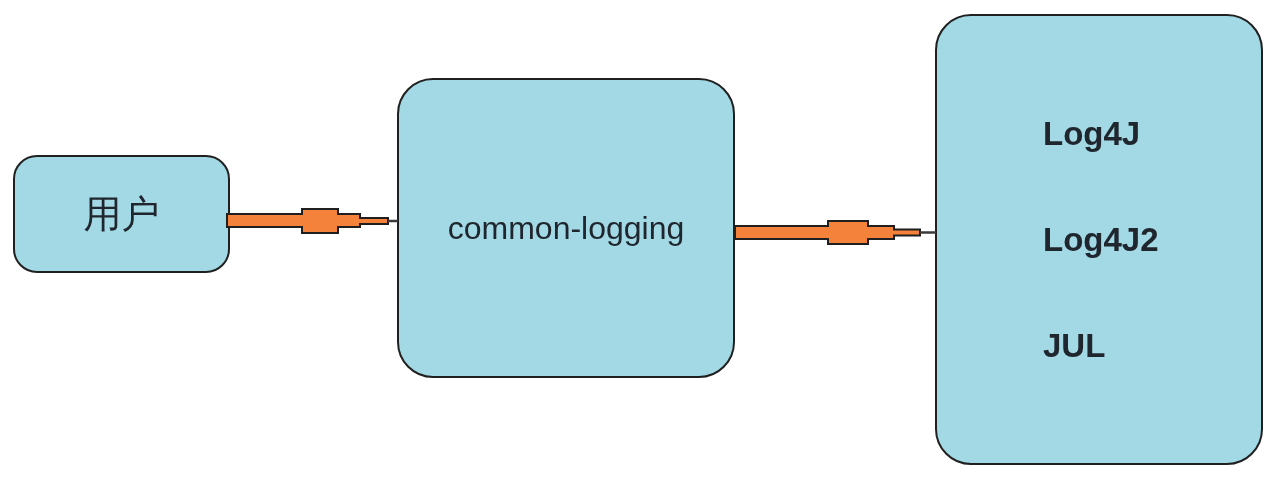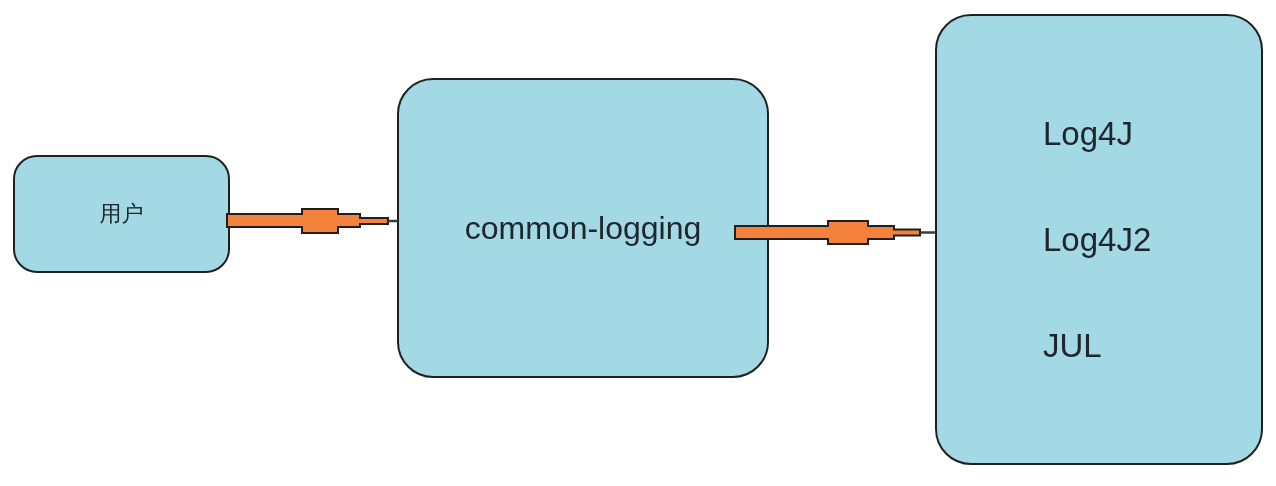--- a/index.html
+++ b/index.html
@@ -30,42 +30,42 @@
     color: var(--text);
     display: flex;
     flex-direction: column;
     justify-content: center;
   }
   .node-user {
     left: 13px; top: 155px;
     width: 217px; height: 118px;
     border-radius: 24px;
     align-items: center;
-    font-size: 22px;
+    font-size: 38px;
   }
   .node-facade {
     left: 397px; top: 78px;
-    width: 372px; height: 300px;
+    width: 338px; height: 300px;
     border-radius: 36px;
     align-items: center;
     font-size: 32px;
     gap: 56px;
     text-align: center;
   }
   .node-facade .line { line-height: 44px; }
   .node-impl {
     left: 935px; top: 14px;
     width: 328px; height: 451px;
     border-radius: 36px;
     align-items: flex-start;
     padding-left: 106px;
     font-size: 33px;
     gap: 66px;
   }
-  .node-impl .line { line-height: 40px; }
+  .node-impl .line { line-height: 40px; font-weight: bold; }
   .arrow-layer {
     position: absolute;
     left: 0; top: 0;
     width: 1276px; height: 486px;
     pointer-events: none;
   }
   .arrow-body {
     fill: var(--arrow-fill);
     stroke: var(--arrow-stroke);
     stroke-width: 2;

